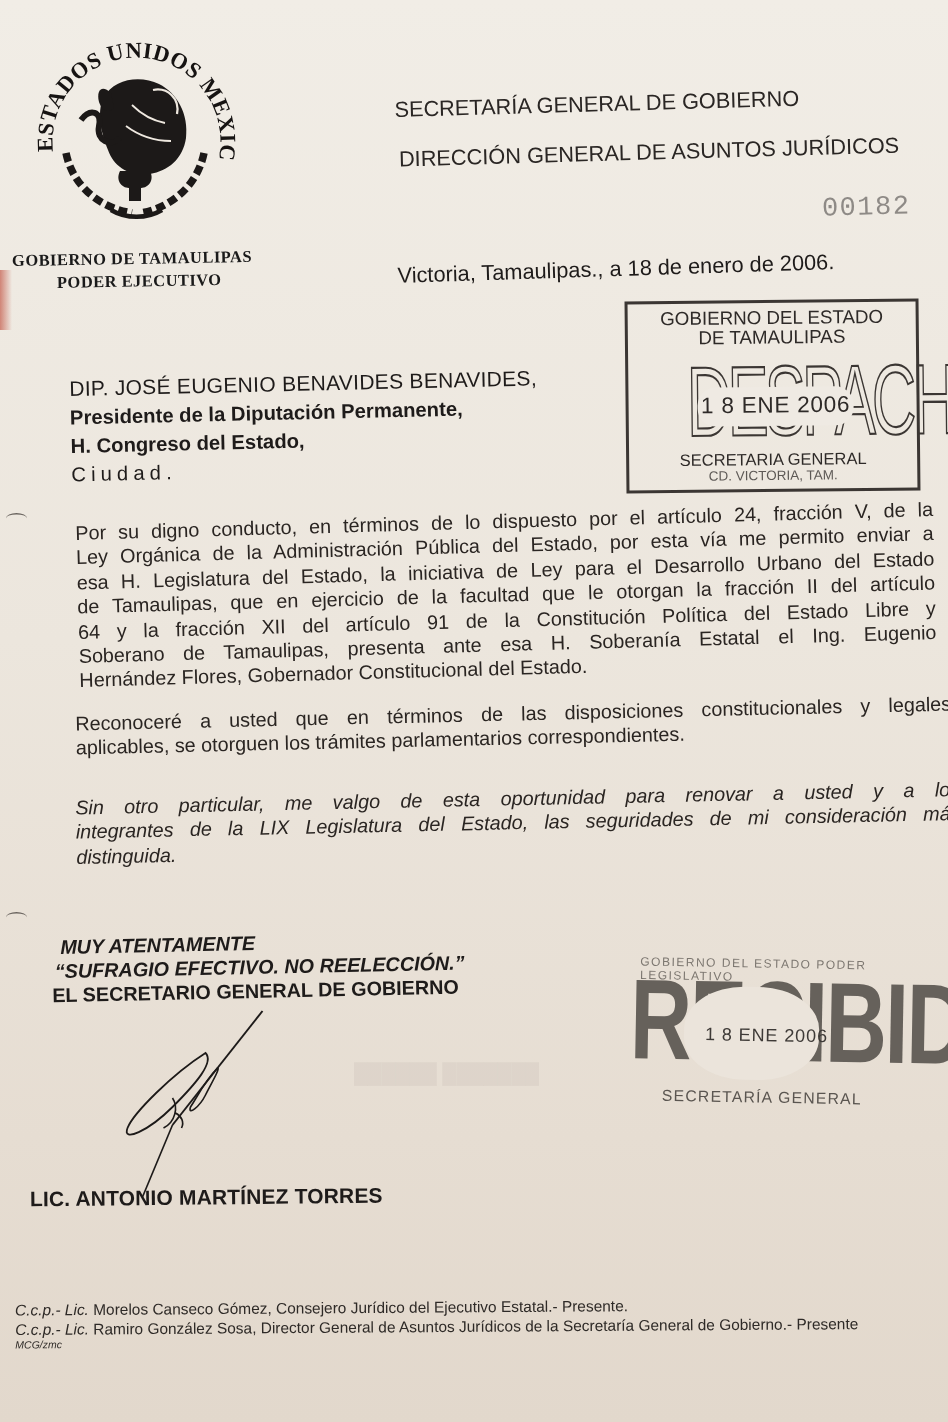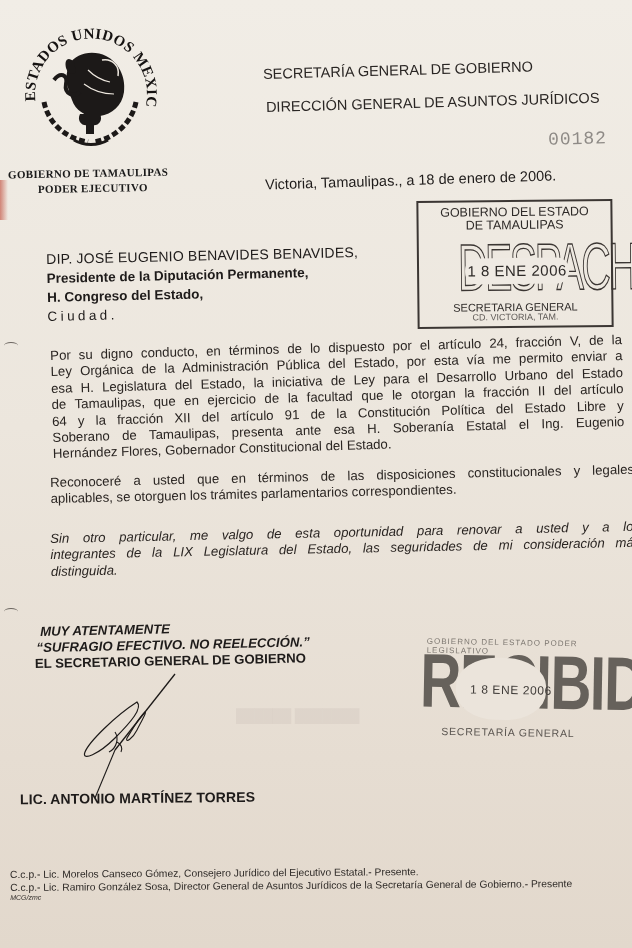--- a/index.html
+++ b/index.html
@@ -91,21 +91,21 @@
       background: #ebe4db;
     }
     .stamp2 .s2-date { position: absolute; left: 50px; top: 47px; font-size: 12px; letter-spacing: 0.6px; color: #3e3a37; }
     .stamp2 .s2-bot { position: absolute; left: 22px; top: 90px; font-size: 10.5px; letter-spacing: 0.8px; color: #5a5550; }
 
     
     .ghost { color: rgba(80,70,70,0.06); font-weight: bold; font-size: 13px; }
 
     
     .cc { left: 10px; top: 868px; font-size: 10.3px; line-height: 13px; color: #2e2a27; transform: rotate(-0.4deg); transform-origin: left top; white-space: nowrap; }
-    .cc .cc-pre { }
+    .cc .cc-pre { font-style: italic; }
     .cc .initials { font-size: 7px; font-style: italic; line-height: 8px; }
 
     .left-edge { left: 0; top: 180px; width: 8px; height: 40px; background: linear-gradient(90deg, #c96b5c, rgba(201,107,92,0)); opacity: 0.8; }
     .curl { border-top: 1.4px solid #6b6560; border-radius: 50% 50% 0 0; width: 14px; height: 6px; }
   </style>
 </head>
 <body>
 
 <div class="page">
 

